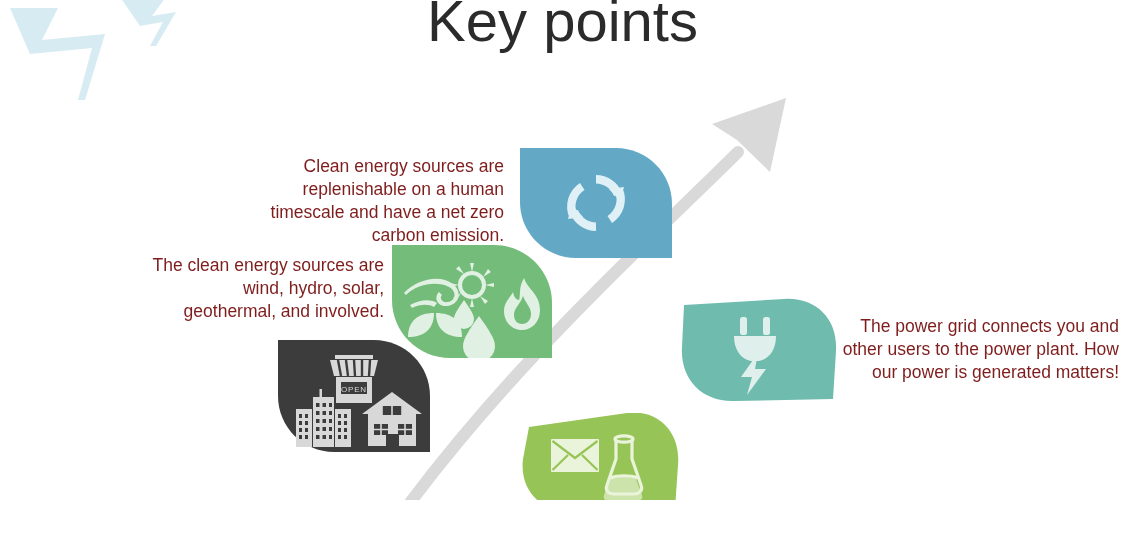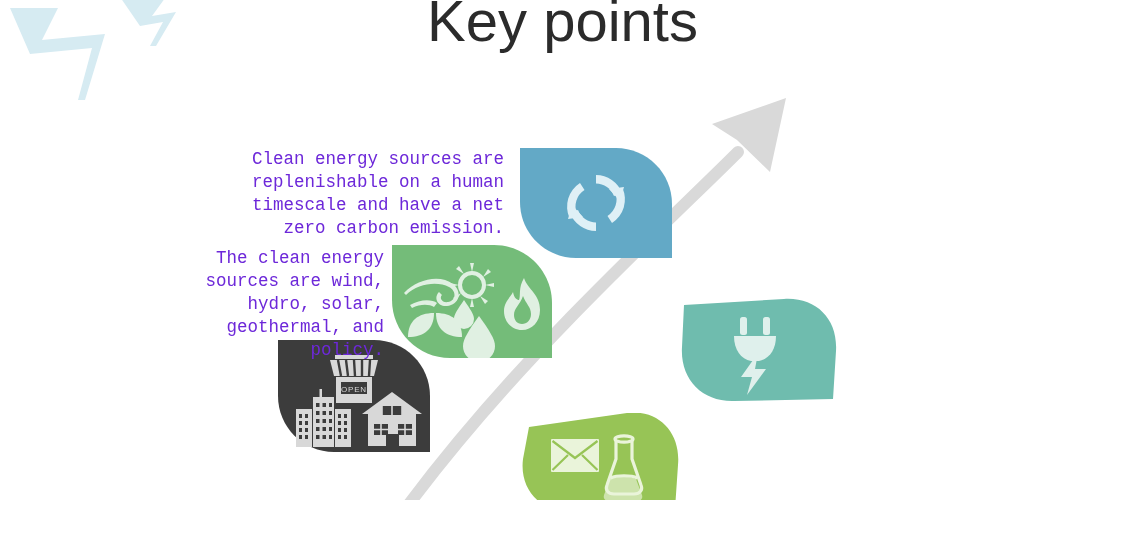--- a/index.html
+++ b/index.html
@@ -36,24 +36,25 @@
     position: absolute;
     left: 0; top: 0;
     width: 1125px; height: 550px;
     pointer-events: none;
   }
   .leaf {
     position: absolute;
   }
   .callout {
     position: absolute;
-    color: #6d28d9;
+    color: #7f1d1d;
     font-size: 17.5px;
     line-height: 1.32;
-    font-family: Liberation Mono, monospace;
+    font-family: Liberation Sans, sans-serif;
+    margin-top: 7px;
   }
   .callout.right-align { text-align: right; }
   .callout.left-align  { text-align: left; }
 
   
   #leaf-recycle   { left: 520px; top: 148px; }
   #leaf-sources   { left: 392px; top: 245px; }
   #leaf-community { left: 278px; top: 340px; }
   #leaf-grid      { left: 678px; top: 297px; }
   #leaf-advocacy  { left: 515px; top: 413px; }
@@ -219,18 +220,19 @@
     <g transform="translate(92,22)" fill="none" stroke="#eaf4da" stroke-width="3.2">
       <ellipse cx="17" cy="4" rx="9" ry="3.2"></ellipse>
       <path d="M 9 5 L 9 24 L 0 50 C -2 55 1 59 7 59 L 27 59 C 33 59 36 55 34 50 L 25 24 L 25 5"></path>
       <path d="M 3.5 43 C 10 40 24 40 30.5 43"></path>
     </g>
     <path d="M 95 66 C 101 63 115 63 121 66 L 127 82 C 128 86 126 88 121 88 L 95 88 C 90 88 88 86 89 82 Z" fill="#eaf4da" opacity="0.65"></path>
   </svg>
 
   <div id="text-recycle" class="callout right-align">Clean energy sources are replenishable on a human timescale and have a net zero carbon emission.</div>
 
-  <div id="text-sources" class="callout right-align">The clean energy sources are wind, hydro, solar, geothermal, and policy.</div>
-
-
+  <div id="text-sources" class="callout right-align">The clean energy sources are wind, hydro, solar, geothermal, and involved.</div>
+
+
+  <div id="text-grid" class="callout right-align">The power grid connects you and other users to the power plant. How our power is generated matters!</div>
 
 
 </div>
 
 </body></html>

